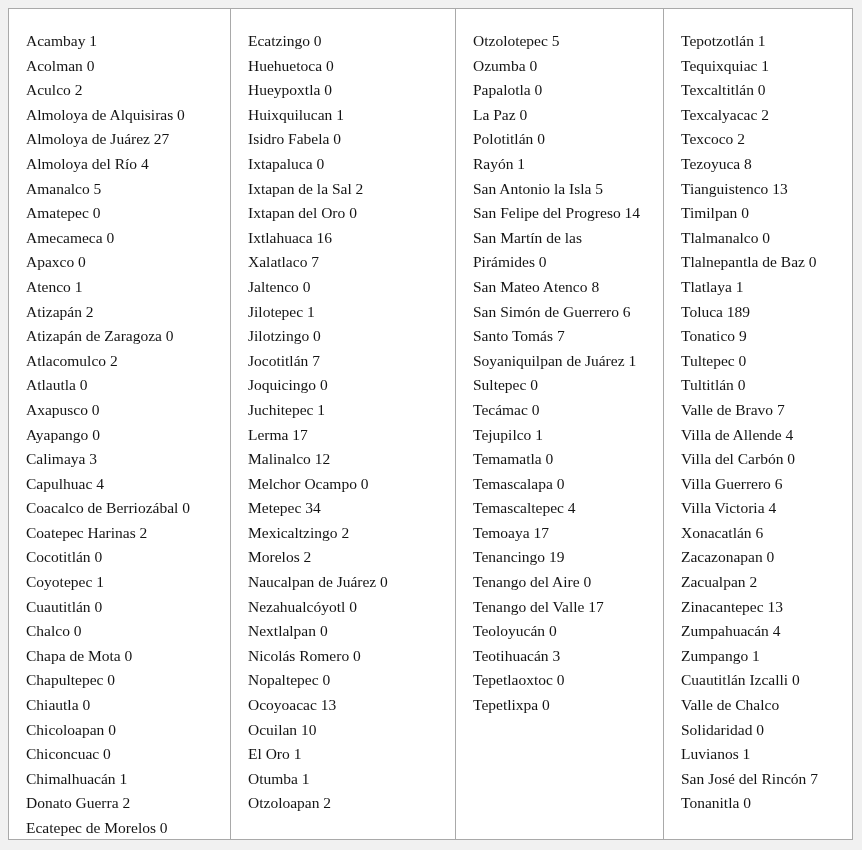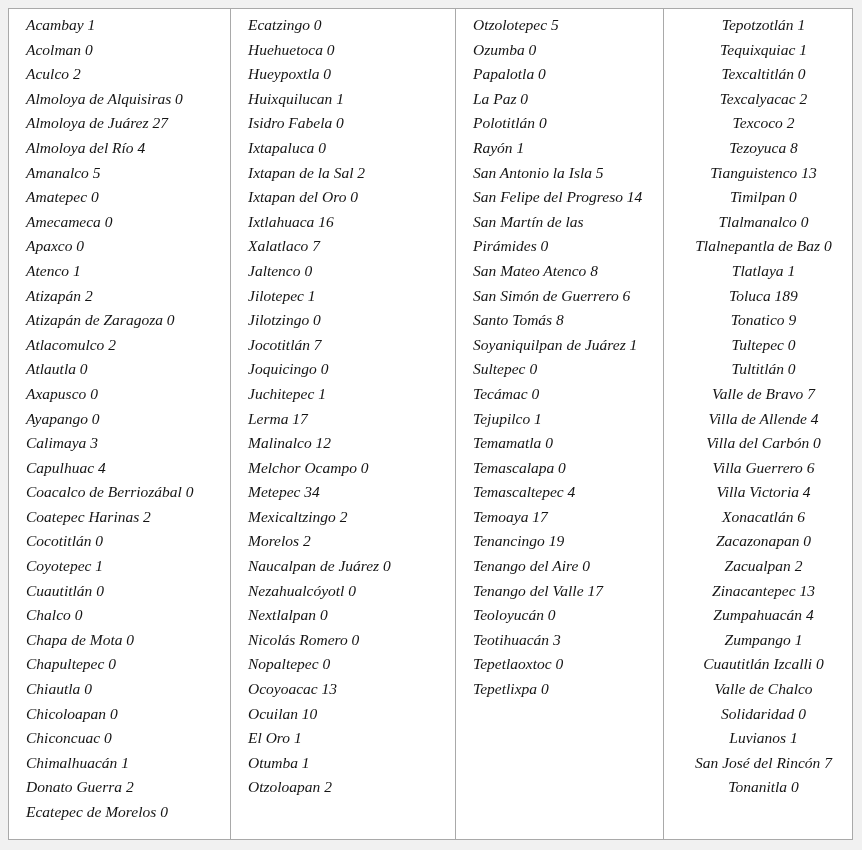--- a/index.html
+++ b/index.html
@@ -17,29 +17,28 @@
     height: 832px;
     background: #ffffff;
     border: 1px solid #a9a9a9;
     display: flex;
     flex-direction: row;
     overflow: hidden;
   }
   .col {
     box-sizing: border-box;
     border-right: 1px solid #a9a9a9;
-    padding: 4px 6px 0 17px;
+    padding: 20px 6px 0 17px;
     overflow: hidden;
-    font-style: italic;
   }
   .col:last-child { border-right: none; }
   .col-0 { width: 222px; }
   .col-1 { width: 225px; }
   .col-2 { width: 208px; }
-  .col-3 { width: 188px; text-align: center; }
+  .col-3 { width: 188px; }
   .line {
     font-size: 15.5px;
     line-height: 24.6px;
     color: #141414;
     white-space: nowrap;
   }
 </style>
 </head>
 <body>
 
@@ -119,21 +118,21 @@
       <div class="line">Papalotla 0</div>
       <div class="line">La Paz 0</div>
       <div class="line">Polotitlán 0</div>
       <div class="line">Rayón 1</div>
       <div class="line">San Antonio la Isla 5</div>
       <div class="line">San Felipe del Progreso 14</div>
       <div class="line">San Martín de las</div>
       <div class="line">Pirámides 0</div>
       <div class="line">San Mateo Atenco 8</div>
       <div class="line">San Simón de Guerrero 6</div>
-      <div class="line">Santo Tomás 8</div>
+      <div class="line">Santo Tomás 7</div>
       <div class="line">Soyaniquilpan de Juárez 1</div>
       <div class="line">Sultepec 0</div>
       <div class="line">Tecámac 0</div>
       <div class="line">Tejupilco 1</div>
       <div class="line">Temamatla 0</div>
       <div class="line">Temascalapa 0</div>
       <div class="line">Temascaltepec 4</div>
       <div class="line">Temoaya 17</div>
       <div class="line">Tenancingo 19</div>
       <div class="line">Tenango del Aire 0</div>

